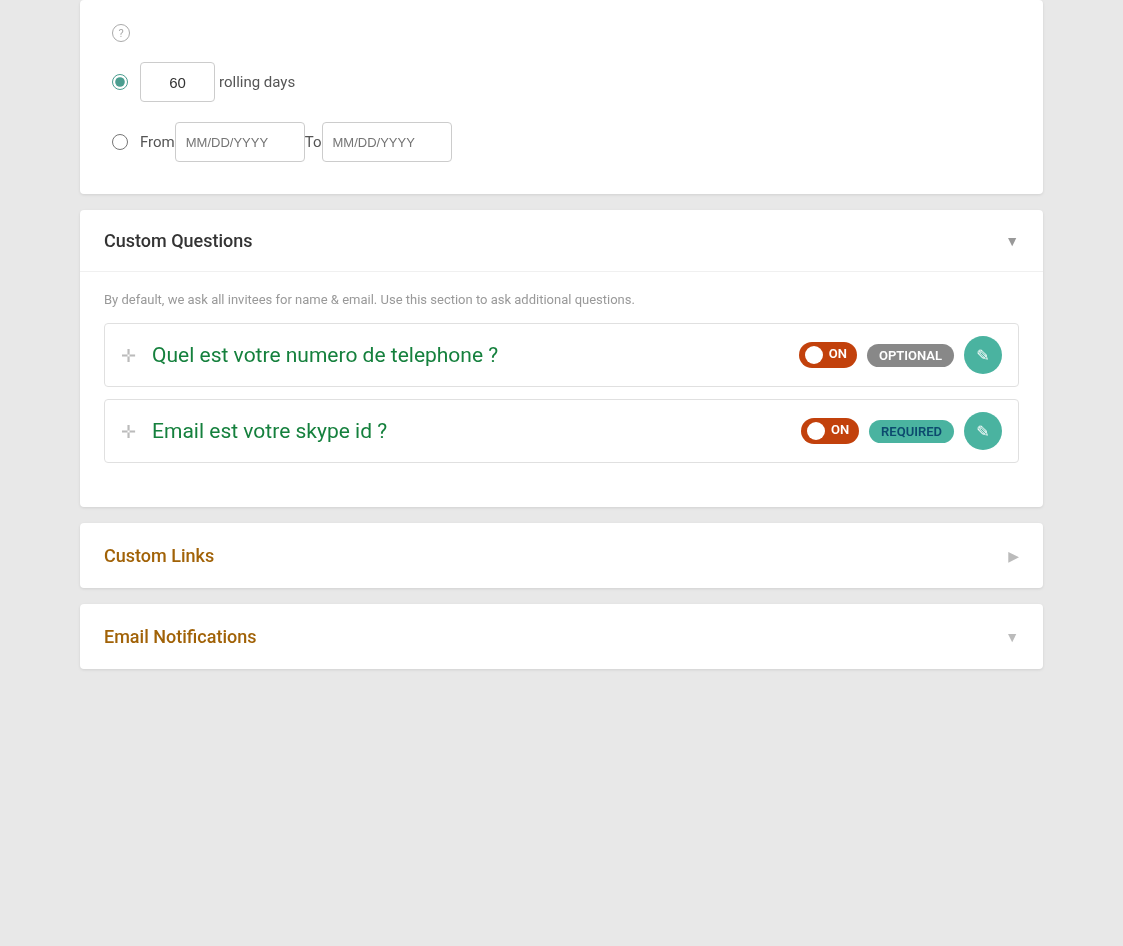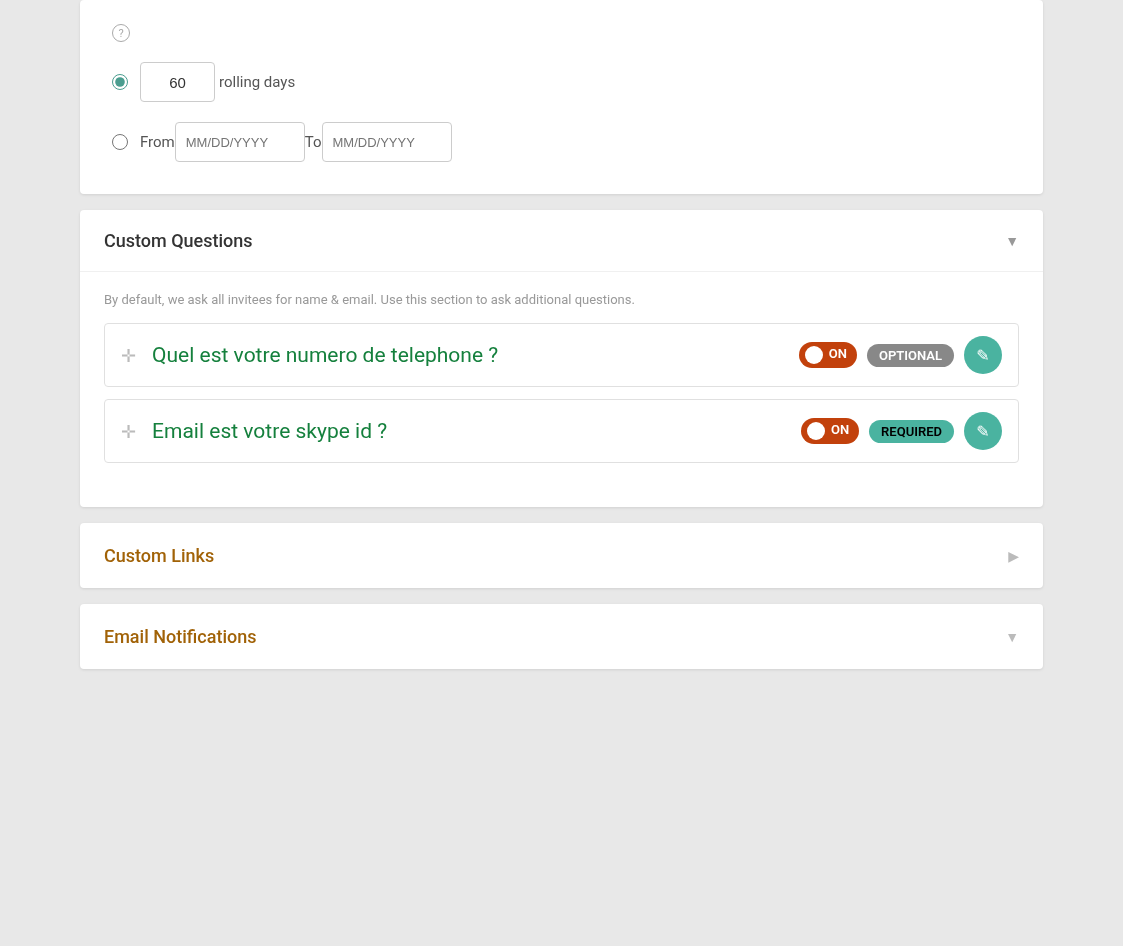--- a/index.html
+++ b/index.html
@@ -234,21 +234,21 @@
       align-items: center;
       background: #4ab3a0;
       border-radius: 20px;
       padding: 4px 12px;
       cursor: pointer;
     }
 
     .badge-required-text {
       font-size: 13px;
       font-weight: 600;
-      color: #000000;
+      color: #0c4a6e;
     }
 
     
     .edit-btn {
       width: 38px;
       height: 38px;
       background: #4ab3a0;
       border-radius: 50%;
       display: flex;
       align-items: center;

